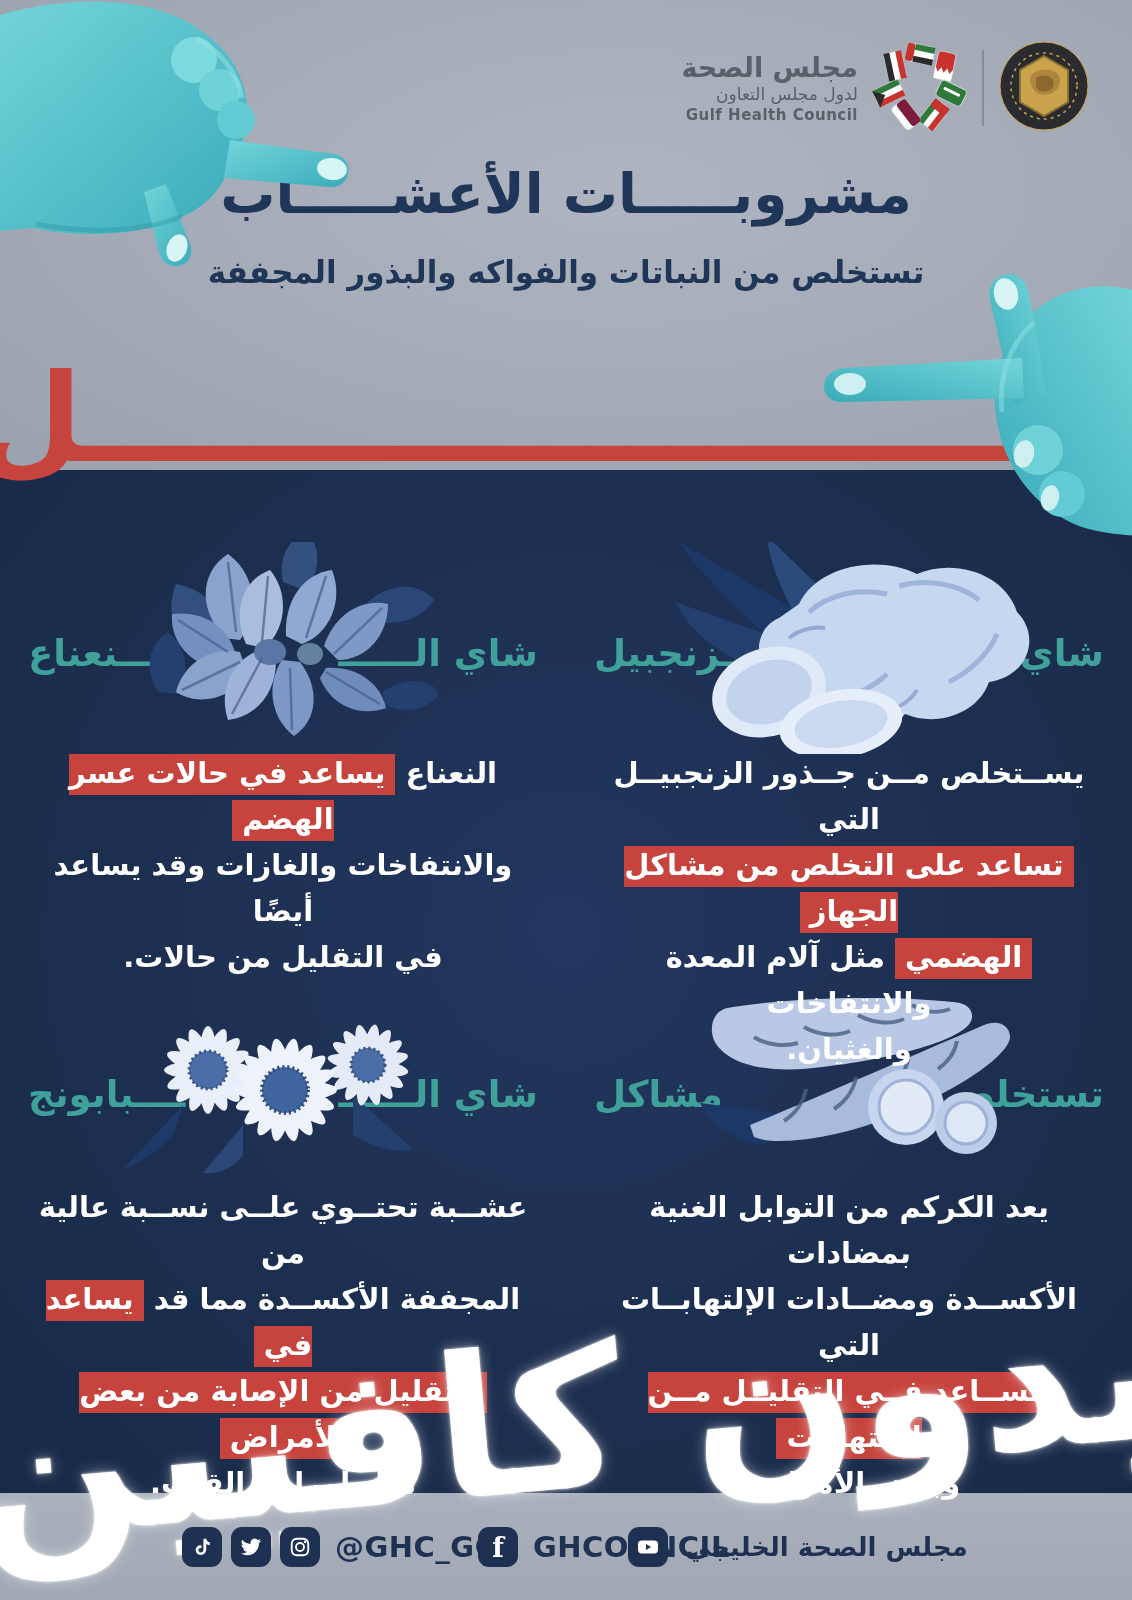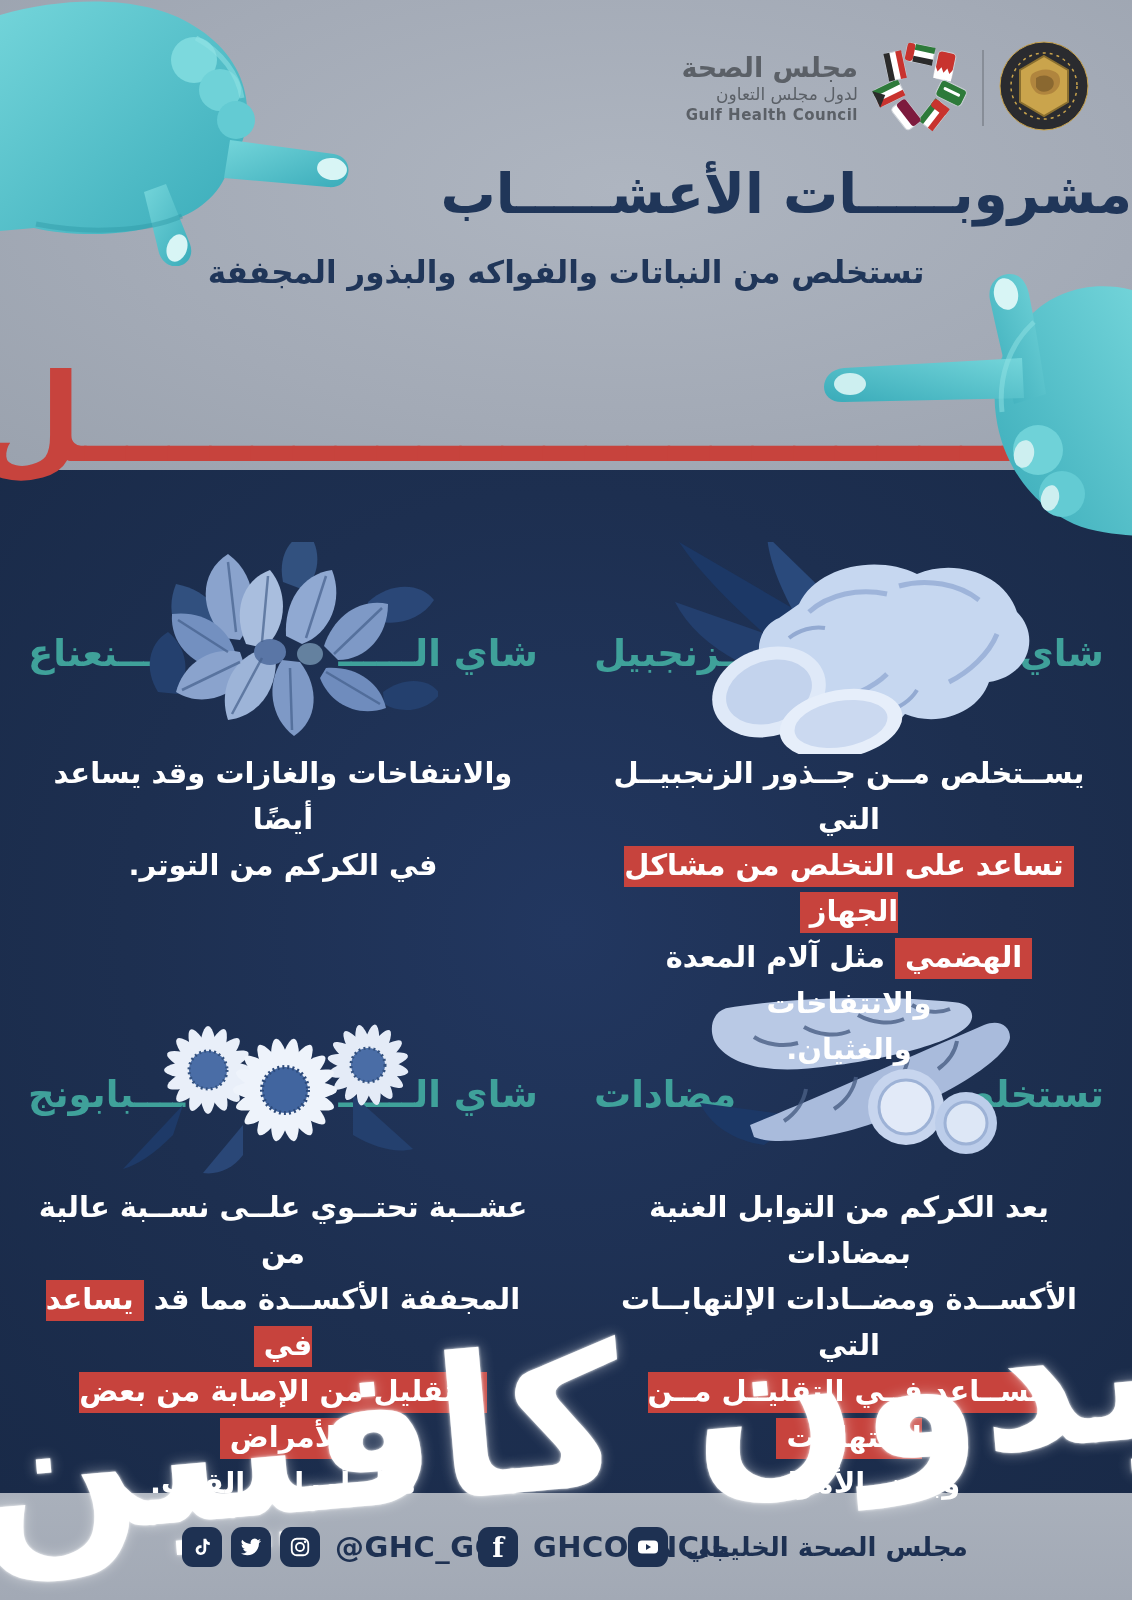--- a/index.html
+++ b/index.html
@@ -18,21 +18,21 @@
 
   
   .logo-block{position:absolute;top:38px;right:42px;display:flex;align-items:center;gap:14px;z-index:4;direction:ltr;}
   .logo-text{text-align:right;color:#5b6067;direction:rtl;}
   .logo-text .l1{font-size:27px;font-weight:bold;line-height:1.15;}
   .logo-text .l2{font-size:17px;line-height:1.3;}
   .logo-text .l3{font-size:15px;font-weight:bold;letter-spacing:.5px;direction:ltr;}
   .logo-divider{width:2px;height:76px;background:#878d97;}
 
   
-  .main-title{position:absolute;top:162px;left:0;width:100%;text-align:right;
+  .main-title{position:absolute;top:162px;left:0;width:100%;text-align:center;
     color:#203659;font-size:55px;font-weight:bold;z-index:3;}
   .subtitle{position:absolute;top:250px;left:0;width:100%;text-align:center;
     color:#203659;font-size:31px;font-weight:bold;line-height:1.45;z-index:3;}
   .such-as{position:absolute;top:352px;right:4px;color:#c7433d;font-size:122px;
     font-weight:bold;line-height:1.1;white-space:nowrap;z-index:2;}
 
   
   .hand{position:absolute;z-index:5;}
   .hand-left{top:-6px;left:-4px;}
   .hand-right{top:242px;right:-6px;}
@@ -242,22 +242,23 @@
             <ellipse cx="182" cy="112" rx="13" ry="11" fill="#64819f"></ellipse>
             <path d="M100,20 L108,90 M140,34 L134,100 M198,34 L178,96 M254,66 L206,112 M50,78 L100,110 M54,148 L112,120 M104,172 L134,116 M164,188 L162,126 M252,162 L198,130" stroke="#44608c" stroke-width="2.5" opacity="0.7" fill="none"></path>
           </g>
         </svg>
       </div>
       <div class="c-title">
         <span>شاي الــــــ</span>
         <span>ــــنعناع</span>
       </div>
       <div class="c-desc">
+          <div><span>النعناع </span><span class="hl">يساعد في حالات عسر الهضم</span></div>
           <div><span>والانتفاخات والغازات وقد يساعد أيضًا</span></div>
-          <div><span>في الكركم من التوتر.</span></div>
+          <div><span>في التقليل من حالات.</span></div>
         </div>
     </div>
 
     <div class="card row2">
       <div class="img-wrap">
         <svg width="390" height="178" viewBox="0 0 390 178">
           <path d="M110,160 C80,156 56,140 46,118 L150,132 Z" fill="#1c3866"></path>
           <path d="M70,40 C130,20 230,4 296,2 C310,1 318,10 314,20 C306,40 236,70 160,88 C110,100 74,92 62,72 C56,60 58,46 70,40 Z" fill="#b9c9e5" transform="rotate(8 190 45)"></path>
           <path d="M96,140 C150,118 260,70 330,40 C344,34 356,40 356,52 C356,70 300,110 220,138 C168,156 118,160 100,152 Z" fill="#a9bbdc"></path>
           <g stroke="#4a5f85" stroke-width="4" fill="none" opacity="0.8">
@@ -267,21 +268,21 @@
           <circle cx="252" cy="122" r="38" fill="#c7d5ee"></circle>
           <circle cx="252" cy="122" r="27" fill="#e2eaf8"></circle>
           <circle cx="252" cy="122" r="27" fill="none" stroke="#9db2d6" stroke-width="3"></circle>
           <circle cx="312" cy="138" r="31" fill="#bccdea"></circle>
           <circle cx="312" cy="138" r="21" fill="#dde7f6"></circle>
           <circle cx="312" cy="138" r="21" fill="none" stroke="#9db2d6" stroke-width="3"></circle>
         </svg>
       </div>
       <div class="c-title">
         <span>تستخلص</span>
-        <span>مضادات</span>
+        <span>مشاكل</span>
       </div>
       <div class="c-desc">
           <div><span>يعد الكركم من التوابل الغنية بمضادات</span></div>
           <div><span>الأكســدة ومضــادات الإلتهابــات التي</span></div>
           <div><span class="hl">تســاعد فــي التقليــل مــن الالتهابات</span></div>
           <div><span>وبعض الأمراض.</span></div>
         </div>
     </div>
 
     <div class="card row2">

